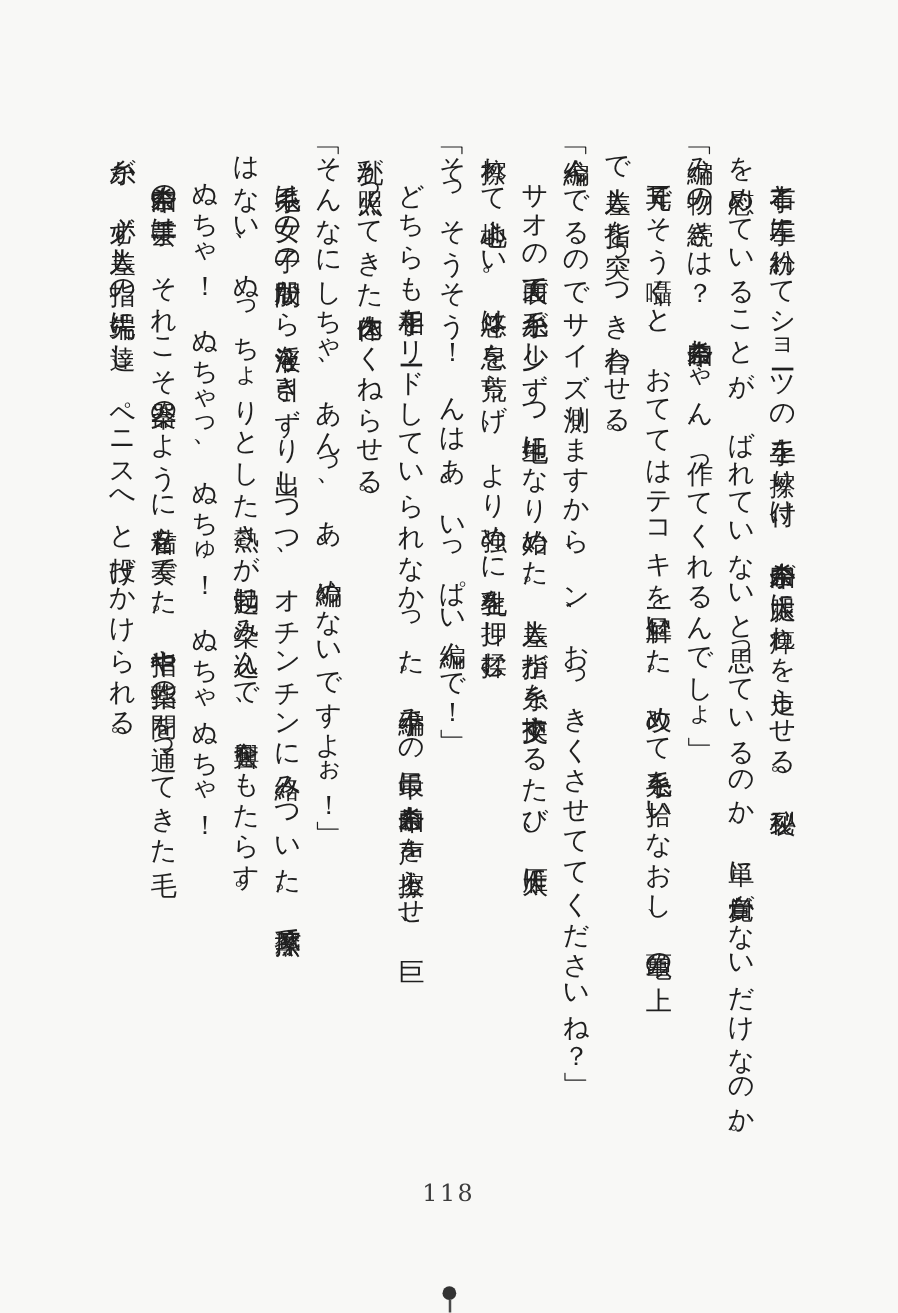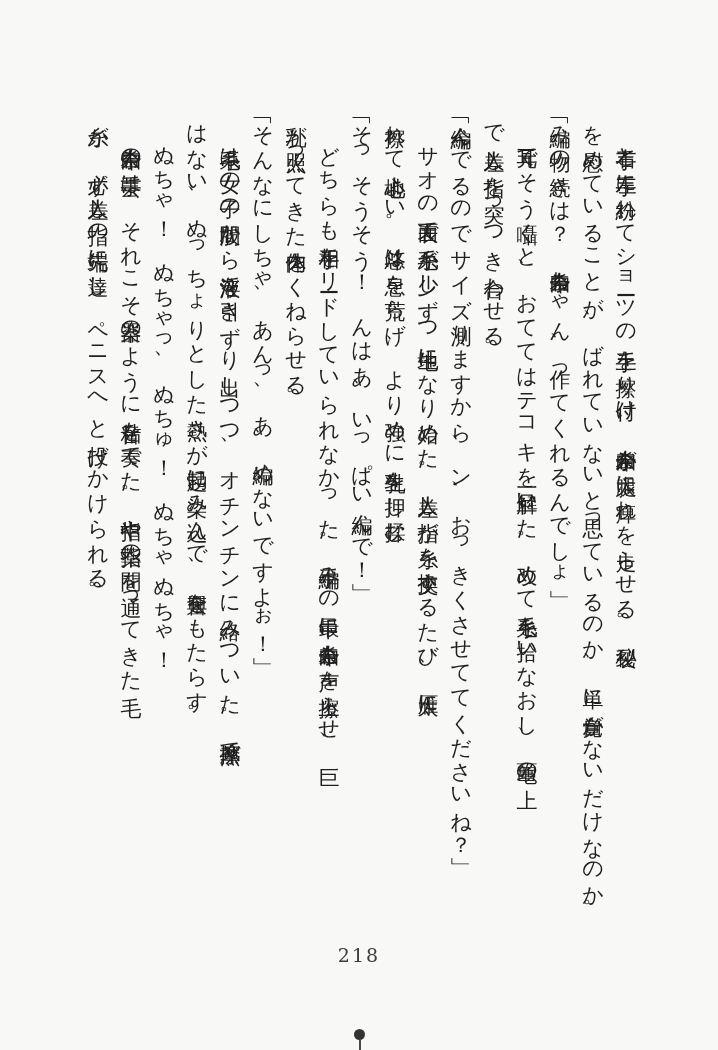--- a/index.html
+++ b/index.html
@@ -108,20 +108,20 @@
       <p class="line">乳が火照ってきた肉体をくねらせる。</p>
       <p class="line">「そんなにしちゃ、あんっ、あ、編めないですよぉ！」</p>
       <p class="line indent">毛糸は女の子の股間から淫液を引きずり出しつつ、オチンチンに絡みついた。摩擦熱で</p>
       <p class="line">はない、ぬっちょりとした熱さが勃起に染み込んで、興奮をもたらす。</p>
       <p class="line indent">ぬちゃ！　ぬちゃっ、ぬちゅ！　ぬちゃぬちゃ！</p>
       <p class="line indent">由希奈の手芸は、それこそ楽器のように粘音を奏でた。中指や薬指の間を通ってきた毛</p>
       <p class="line">糸が、必ず人差し指の先端に達し、ペニスへと投げかけられる。</p>
     </div>
 
   <div class="page-footer">
-    <div class="page-number">218</div>
+    <div class="page-number">118</div>
     <div class="center-mark">
       <span class="dot"></span>
       <span class="stem"></span>
     </div>
   </div>
 
 </div>
 
 </body></html>

